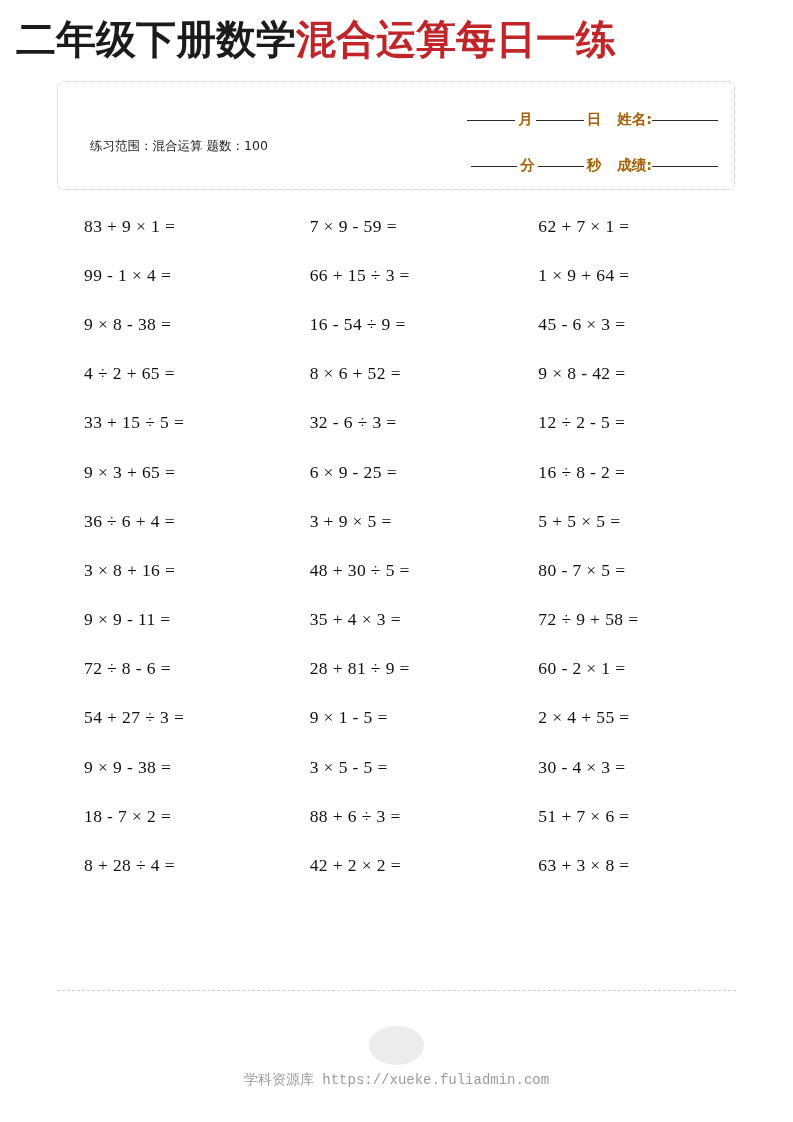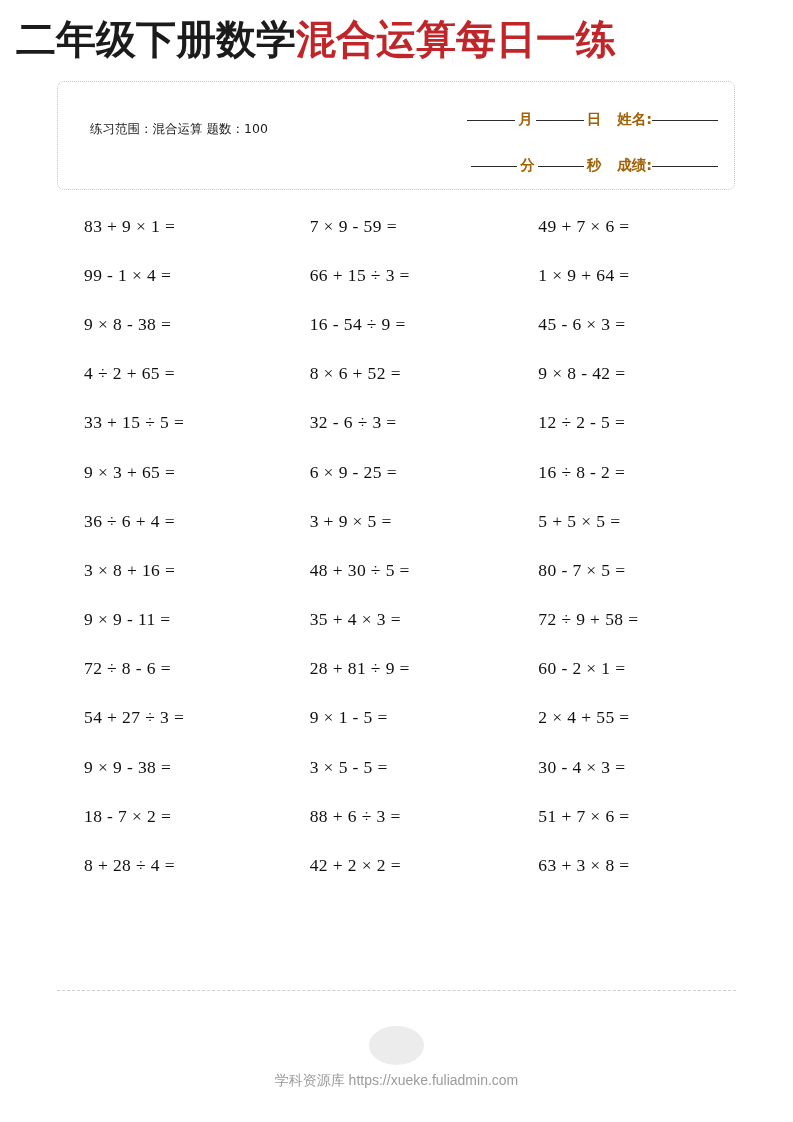--- a/index.html
+++ b/index.html
@@ -44,21 +44,21 @@
     top: 81px;
     width: 678px;
     height: 109px;
     border: 1px dotted #c4c4c4;
     border-radius: 7px;
     box-sizing: border-box;
   }
   .info-left {
     position: absolute;
     left: 32px;
-    top: 38px;
+    top: 55px;
     font-family: "DejaVu Sans", "Liberation Sans", sans-serif;
     font-size: 12.5px;
     line-height: 18px;
     color: #1c1c1c;
     white-space: nowrap;
   }
   .info-right {
     position: absolute;
     left: 340px;
     top: 14px;
@@ -133,21 +133,21 @@
     height: 39px;
     background: #ececec;
     border-radius: 50% / 50%;
   }
   .footer-credit {
     position: absolute;
     left: 0;
     top: 1070px;
     width: 793px;
     text-align: center;
-    font-family: Liberation Sans, sans-serif;
+    font-family: Liberation Mono, monospace;
     font-size: 14px;
     line-height: 20px;
     color: #9b9b9b;
     white-space: nowrap;
   }
 </style>
 </head>
 <body>
 
 <div class="title-wrap">
@@ -168,21 +168,21 @@
       <span class="blank blank-s"></span><span class="cjk-u">分</span><span class="blank blank-s"></span><span class="cjk-u">秒</span><span class="gap-mid"></span><span>成绩:</span><span class="blank blank-n"></span>
     </div>
 
   </div>
 </div>
 
 <div class="grid">
     <div class="grid-row">
       <div class="cell cell-1"><span class="prob">83 + 9 × 1 =</span></div>
       <div class="cell cell-2"><span class="prob">7 × 9 - 59 =</span></div>
-      <div class="cell cell-3"><span class="prob">49 + 7 × 6 =</span></div>
+      <div class="cell cell-3"><span class="prob">62 + 7 × 1 =</span></div>
     </div>
     <div class="grid-row">
       <div class="cell cell-1"><span class="prob">99 - 1 × 4 =</span></div>
       <div class="cell cell-2"><span class="prob">66 + 15 ÷ 3 =</span></div>
       <div class="cell cell-3"><span class="prob">1 × 9 + 64 =</span></div>
     </div>
     <div class="grid-row">
       <div class="cell cell-1"><span class="prob">9 × 8 - 38 =</span></div>
       <div class="cell cell-2"><span class="prob">16 - 54 ÷ 9 =</span></div>
       <div class="cell cell-3"><span class="prob">45 - 6 × 3 =</span></div>

